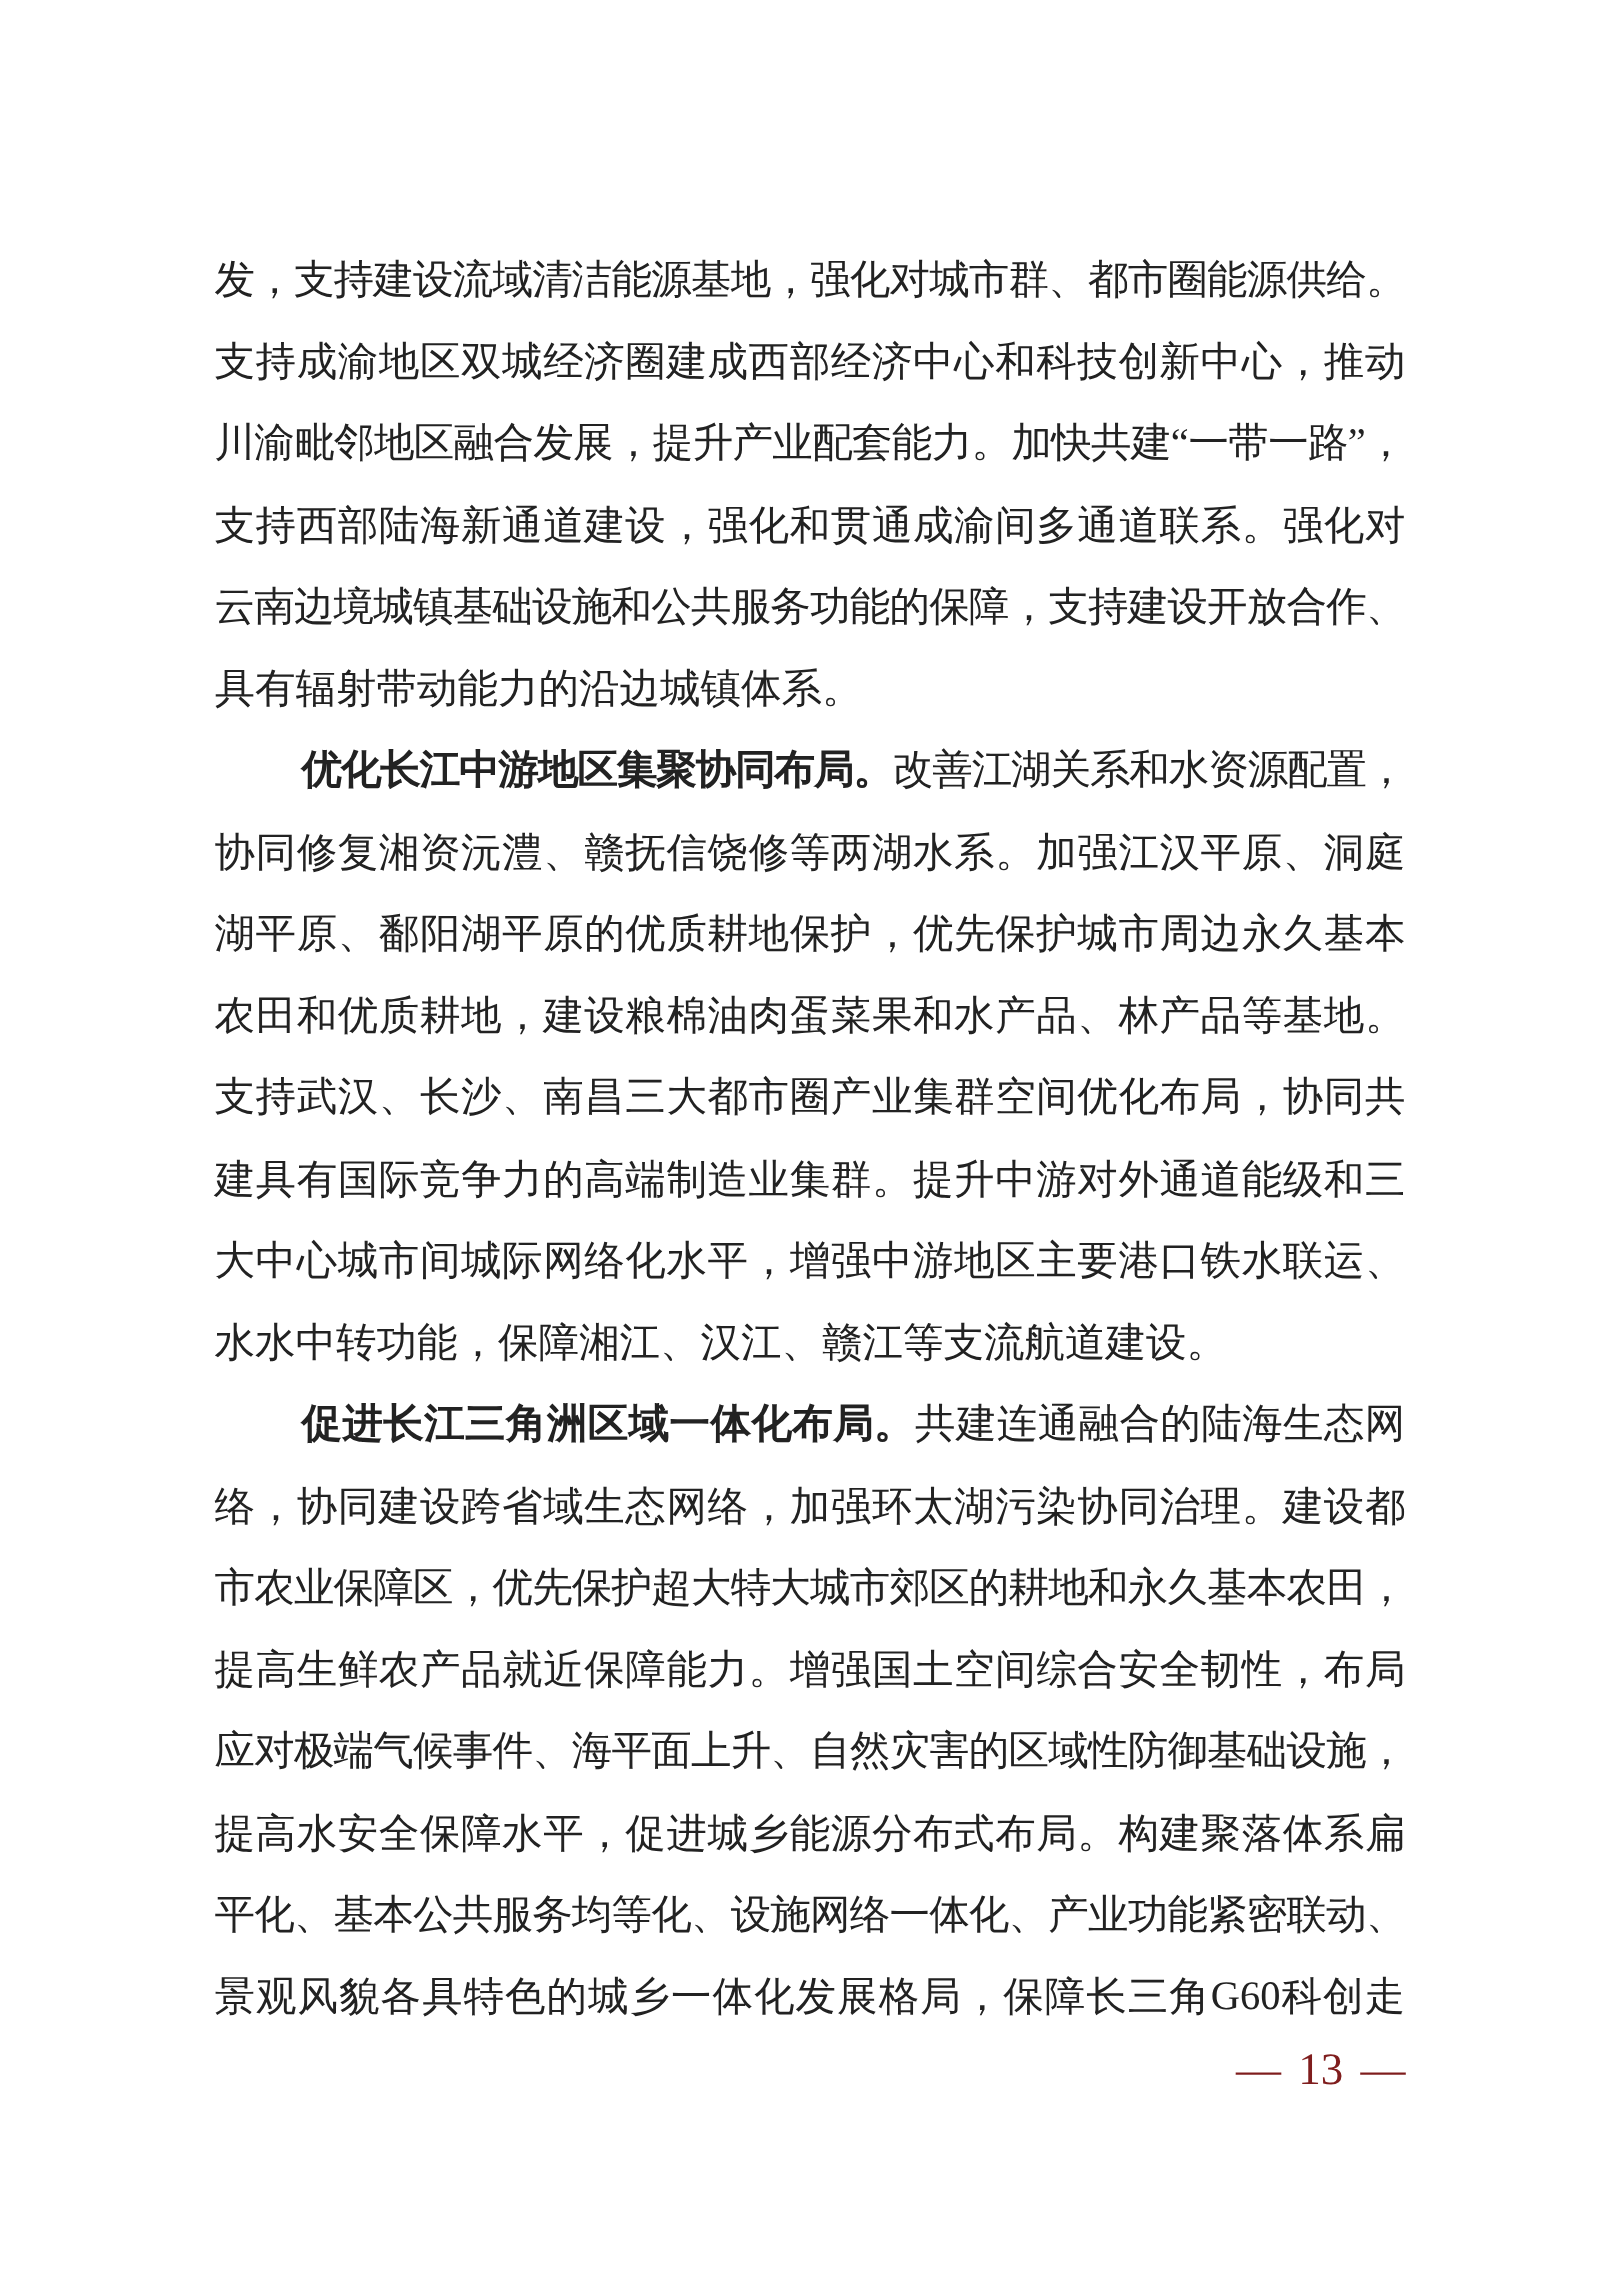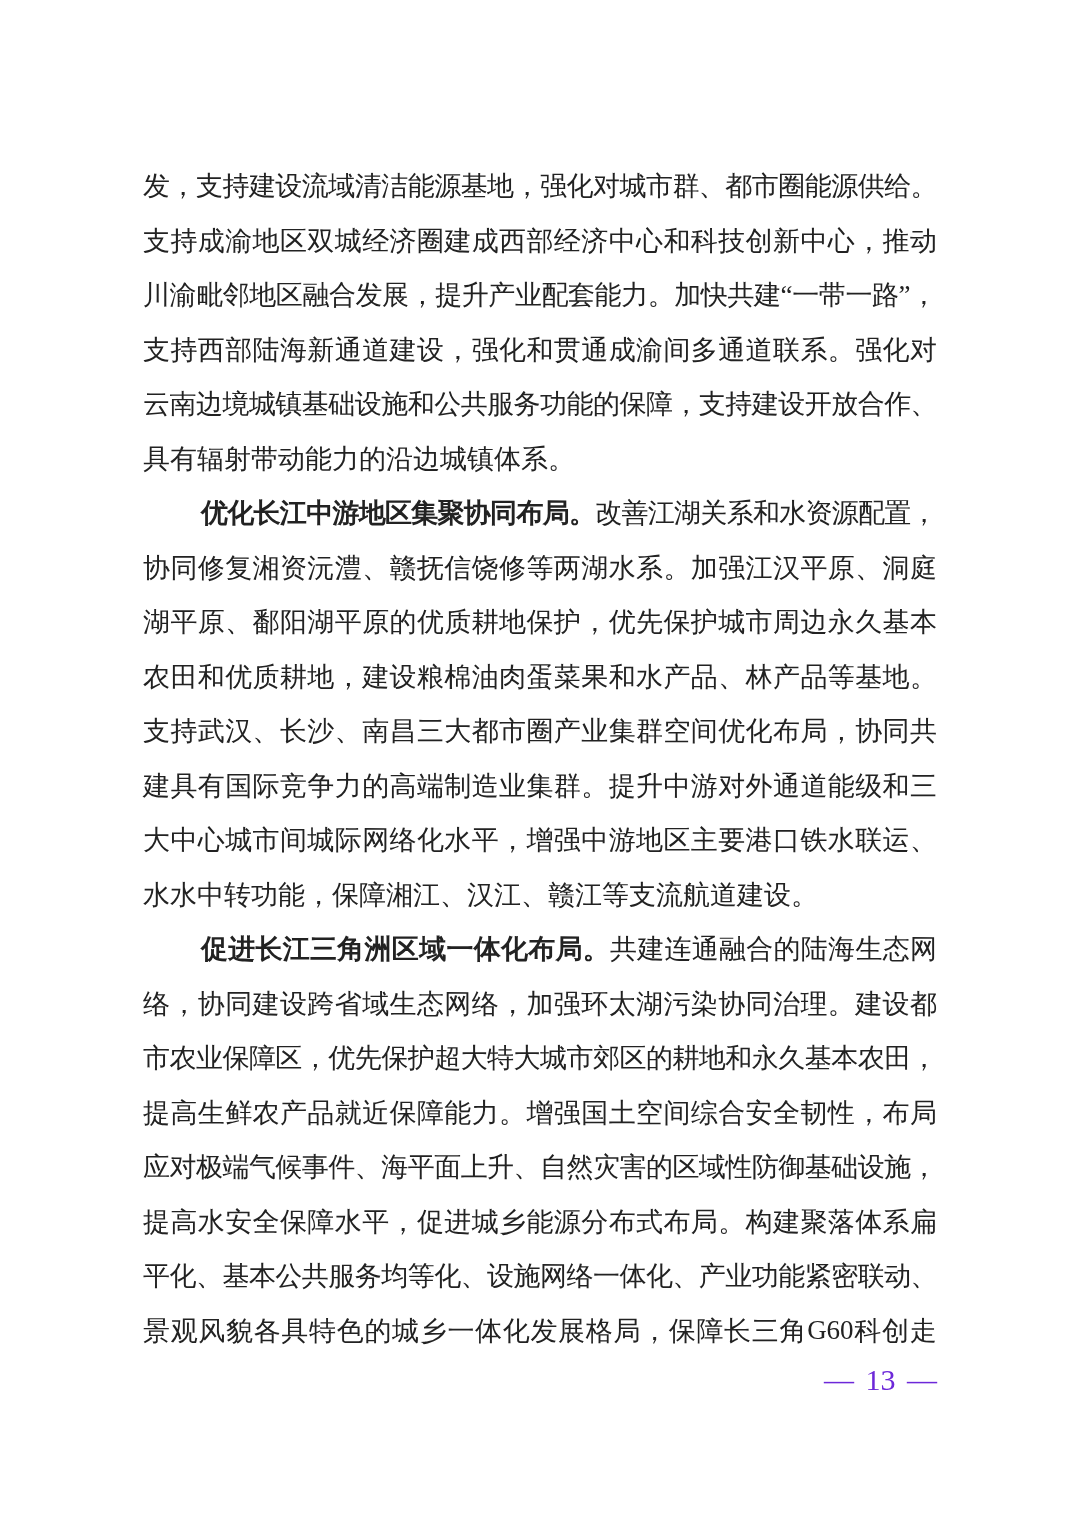--- a/index.html
+++ b/index.html
@@ -46,21 +46,21 @@
     font-weight: bold;
   }
   .footer {
     position: absolute;
     left: 143px;
     top: 1362px;
     width: 794px;
     text-align: right;
     font-size: 30px;
     line-height: 36px;
-    color: #6d28d9;
+    color: #7f1d1d;
     font-family: "Liberation Serif", serif;
     word-spacing: 4px;
   }
 </style>
 </head>
 <body>
 
 <div class="page">
   <main class="body-text" id="text-body" style="color: rgb(34, 34, 34);">
       <div class="line jst">

